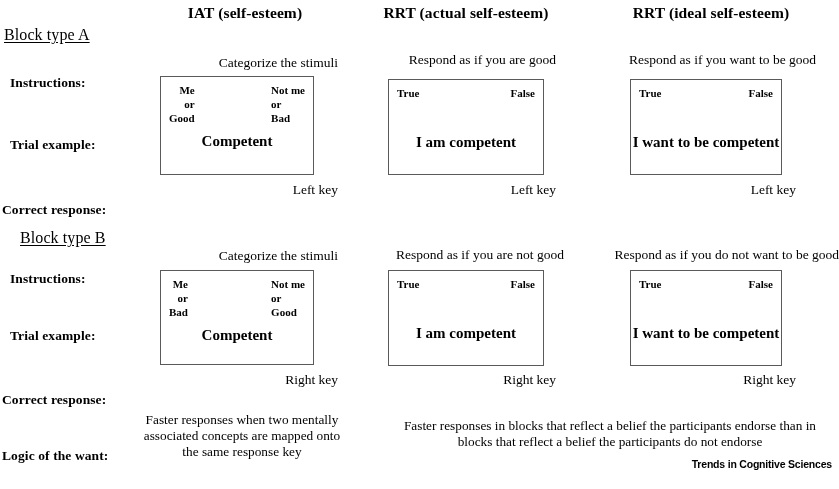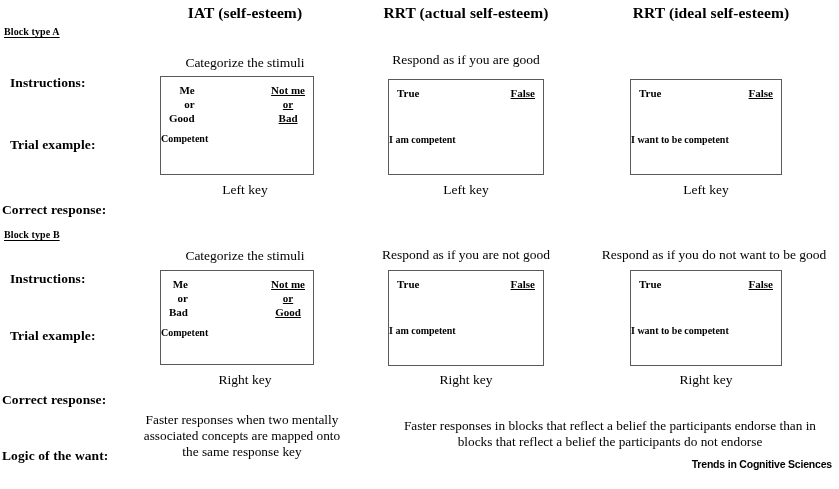--- a/index.html
+++ b/index.html
@@ -34,32 +34,32 @@
 
   
   .row-label {
     font-weight: bold;
     font-size: 13.5px;
     white-space: nowrap;
     letter-spacing: 0.1px;
     margin-top: 20px;
   }
   .block-title {
-    font-weight: bold;
-    font-size: 10px;
+    font-weight: normal;
+    font-size: 16px;
     text-decoration: underline;
     text-underline-offset: 2px;
     white-space: nowrap;
     letter-spacing: 0.1px;
   }
 
   
   .centered-text {
     font-size: 13.5px;
-    text-align: center;
+    text-align: right;
     white-space: nowrap;
   }
   .logic-text {
     font-size: 13.3px;
     text-align: center;
     line-height: 1.22;
   }
 
   
   .trial-box {
@@ -69,27 +69,27 @@
     box-sizing: border-box;
   }
   .trial-box .corner {
     position: absolute;
     font-weight: bold;
     font-size: 11px;
     line-height: 1.28;
     white-space: nowrap;
   }
   .trial-box .corner.left  { left: 8px;  top: 6px;  text-align: right; }
-  .trial-box .corner.right { right: 8px; top: 6px;  text-align: center; text-decoration: underline; }
+  .trial-box .corner.right { right: 8px; top: 6px;  text-align: left; }
   .trial-box .stimulus {
     position: absolute;
     left: 0; right: 0;
     font-weight: bold;
-    font-size: 10px;
-    text-align: left;
+    font-size: 15px;
+    text-align: center;
     white-space: nowrap;
   }
   .trial-box.iat .stimulus  { top: 56px; }
   .trial-box.rrt .stimulus  { top: 54px; }
 
   
   .footer-brand {
     position: absolute;
     right: 7px;
     bottom: 19px;
@@ -132,30 +132,31 @@
   <div class="abs centered-text" style="left:376px; top:52px; width:180px;">Respond as if you are good</div>
 
   <div class="trial-box rrt" style="left:388px; top:79px; width:156px; height:96px;">
     <div class="corner left" style="white-space:pre;">True</div>
     <div class="corner right" style="white-space:pre;">False</div>
     <div class="stimulus">I am competent</div>
   </div>
 
   <div class="abs centered-text" style="left:376px; top:182px; width:180px;">Left key</div>
 
+  <div class="abs centered-text" style="left:601px; top:52px; width:215px;">Respond as if you want to be good</div>
 
   <div class="trial-box rrt" style="left:630px; top:79px; width:152px; height:96px;">
     <div class="corner left" style="white-space:pre;">True</div>
     <div class="corner right" style="white-space:pre;">False</div>
     <div class="stimulus">I want to be competent</div>
   </div>
 
   <div class="abs centered-text" style="left:616px; top:182px; width:180px;">Left key</div>
 
-  <div class="abs block-title" style="left:4px; top:229px;">Block type B</div>
+  <div class="abs block-title" style="left:20px; top:229px;">Block type B</div>
 
   <div class="abs row-label" style="left:10px; top:251px;">Instructions:</div>
   <div class="abs row-label" style="left:10px; top:308px;">Trial example:</div>
   <div class="abs row-label" style="left:2px; top:372px;">Correct response:</div>
 
   <div class="abs centered-text" style="left:152px; top:248px; width:186px;">Categorize the stimuli</div>
 
   <div class="trial-box iat" style="left:160px; top:270px; width:154px; height:95px;">
     <div class="corner left" style="white-space:pre;">Me
 or

